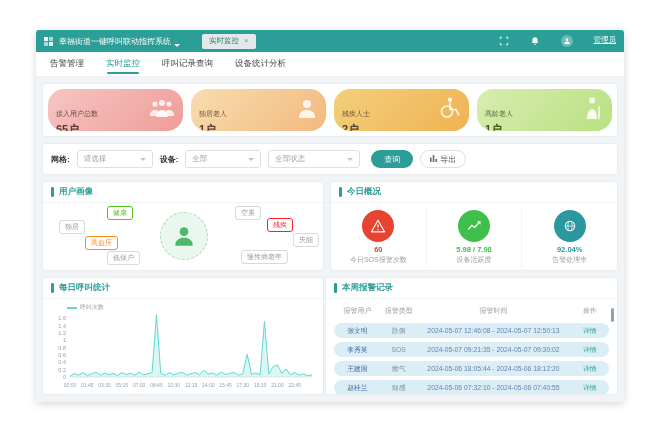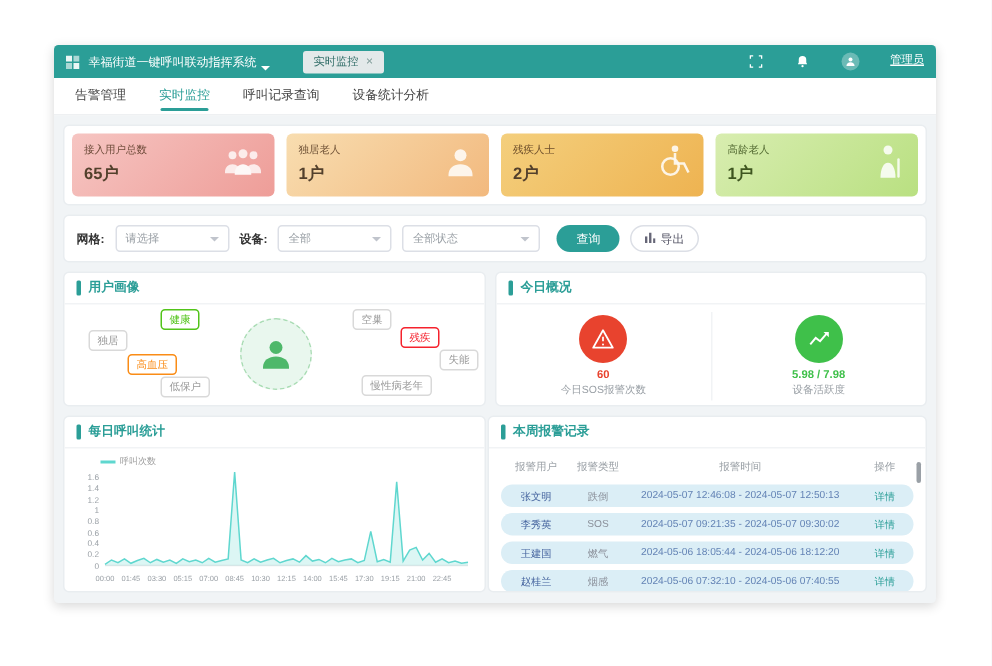--- a/index.html
+++ b/index.html
@@ -23,21 +23,21 @@
   
   .navbar{height:24px;background:#fff;display:flex;align-items:center;gap:22px;padding:0 14px;border-bottom:1px solid #eef0f2;}
   .nav-tab{font-size:8.5px;color:#444;position:relative;height:24px;display:flex;align-items:center;cursor:pointer;}
   .nav-tab.active{color:#2b9e97;}
   .nav-tab.active::after{content:"";position:absolute;left:1px;right:1px;bottom:2px;height:2px;background:#2b9e97;border-radius:1px;}
   
   .content{padding:6px;}
   .panel{background:#fff;border:1px solid #e9edf0;border-radius:4px;box-sizing:border-box;}
   
   .stats{display:flex;gap:8px;padding:5px;}
-  .stat-card{flex:1;height:42px;border-radius:4px;padding:6px 8px;box-sizing:border-box;position:relative;overflow:hidden;}
+  .stat-card{flex:1;height:42px;border-radius:16px;padding:20px 8px;box-sizing:border-box;position:relative;overflow:hidden;}
   .stat-card.pink{background:linear-gradient(135deg,#f6c5c2,#ee9d98);}
   .stat-card.orange{background:linear-gradient(135deg,#f8ddb0,#f2b97e);}
   .stat-card.amber{background:linear-gradient(135deg,#f4cf7d,#eeb351);}
   .stat-card.green{background:linear-gradient(135deg,#d8edb0,#b9e081);}
   .stat-label{font-size:7px;color:rgba(70,42,20,.78);}
   .stat-card.green .stat-label{color:rgba(48,70,18,.8);}
   .stat-value{font-size:11px;font-weight:bold;color:#53402c;margin-top:3px;}
   .stat-card.green .stat-value{color:#3e5520;}
   .stat-icon{position:absolute;right:8px;top:50%;transform:translateY(-50%);opacity:.92;}
   
@@ -270,20 +270,31 @@
           </div>
           <div class="ov-item">
             <span class="ov-circle green">
               <svg width="16" height="16" viewBox="0 0 22 22" fill="none">
                   <polyline points="3,16 8,10 12,13 18,6" stroke="#fff" stroke-width="1.8"></polyline>
                   <polygon points="15.2,4.6 20,4.6 20,9.4" fill="#fff"></polygon>
                 </svg>
             </span>
             <div class="ov-value green">5.98 / 7.98</div>
             <div class="ov-label">设备活跃度</div>
+          </div>
+          <div class="ov-item">
+            <span class="ov-circle teal">
+              <svg width="16" height="16" viewBox="0 0 22 22" fill="none" stroke="#fff">
+                  <circle cx="11" cy="11" r="6.5" stroke-width="1.4"></circle>
+                  <ellipse cx="11" cy="11" rx="2.8" ry="6.5" stroke-width="1"></ellipse>
+                  <line x1="4.5" y1="11" x2="17.5" y2="11" stroke-width="1"></line>
+                </svg>
+            </span>
+            <div class="ov-value teal">92.04%</div>
+            <div class="ov-label">告警处理率</div>
           </div>
         </div>
       </div>
     </div>
 
     <div class="bottom">
 
       <div class="panel panel-chart">
         <div class="panel-head">
           <span class="head-bar"></span>

